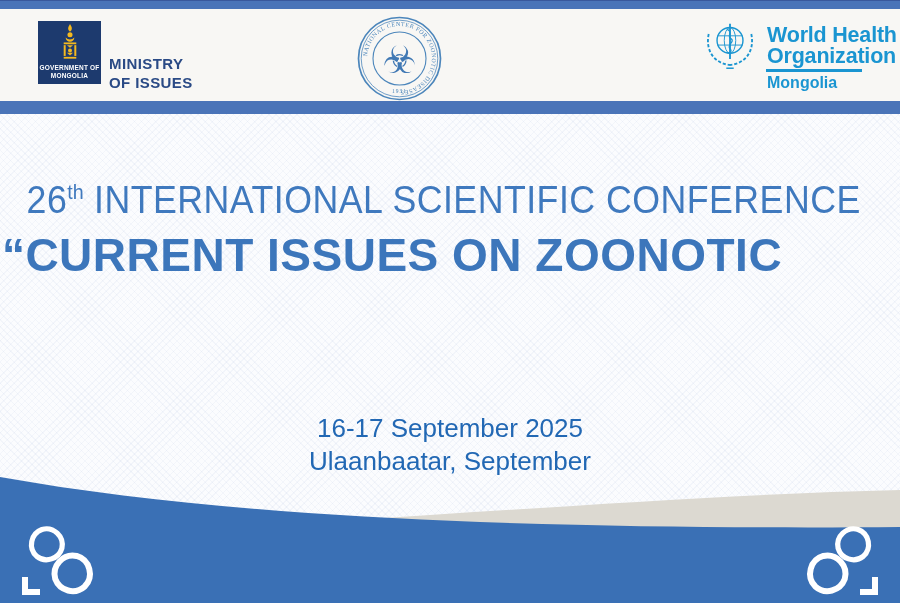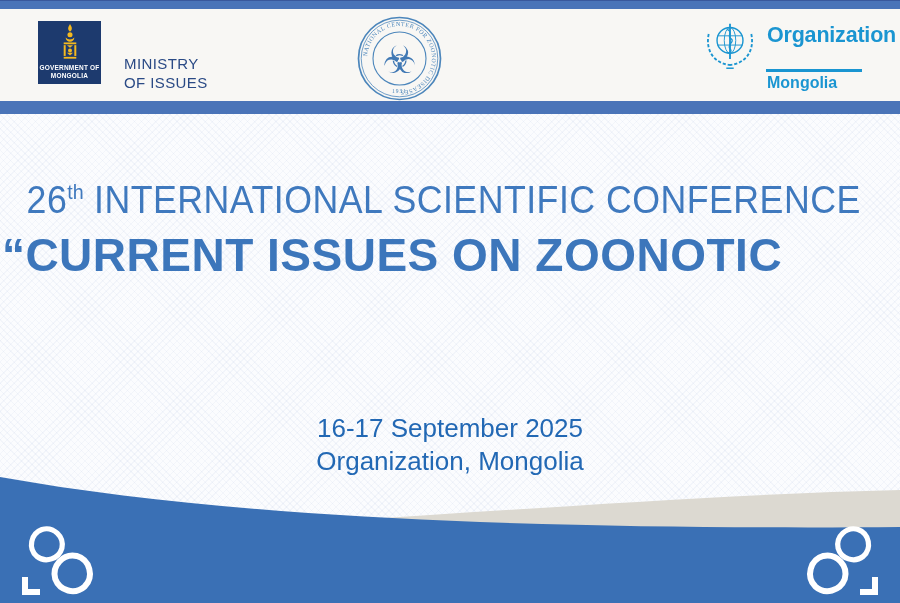--- a/index.html
+++ b/index.html
@@ -18,21 +18,21 @@
     background-color:#fbfcfe;
     background-image:
       repeating-linear-gradient(45deg, rgba(130,155,205,0.07) 0 1px, transparent 1px 5px),
       repeating-linear-gradient(135deg, rgba(130,155,205,0.07) 0 1px, transparent 1px 5px);
   }
   
   .gov-square{position:absolute;left:38px;top:21px;width:63px;height:63px;background:#1d3a6e;}
   .gov-emblem{position:absolute;left:50%;top:3px;transform:translateX(-50%);}
   .gov-square-label{position:absolute;left:0;right:0;bottom:4px;color:#fff;font-weight:bold;
     font-size:6.5px;line-height:8px;text-align:center;letter-spacing:.2px;}
-  .moh-name{position:absolute;left:124px;top:54px;color:#2a4a85;font-weight:normal;
+  .moh-name{position:absolute;left:109px;top:54px;color:#2a4a85;font-weight:bold;
     font-size:15px;line-height:19px;letter-spacing:.4px;}
   
   .nczd-seal{position:absolute;left:357px;top:16px;}
   .seal-circ-text{font-family:"Liberation Serif",serif;font-size:6px;letter-spacing:.55px;fill:#4c86bb;}
   .seal-year{font-family:"Liberation Serif",serif;font-size:5.5px;letter-spacing:1px;fill:#4c86bb;}
   .seal-glyph{font-family:"DejaVu Sans",sans-serif;font-size:38px;fill:#4179b4;}
   .nczd-name{position:absolute;left:424px;top:52px;font-family:"Liberation Serif",serif;}
   .nczd-line1{font-size:14.5px;letter-spacing:1.6px;color:#4c86bb;}
   .nczd-line2{font-size:10px;letter-spacing:1.2px;color:#7ba1c6;margin-top:7px;}
   
@@ -110,36 +110,37 @@
       <ellipse cx="30" cy="21" rx="6.2" ry="14" stroke-width="1"></ellipse>
       <path d="M16.5 16 H43.5 M16.5 26 H43.5" stroke-width="1"></path>
       <path d="M30 3 V41" stroke-width="2"></path>
       <path d="M27 9 C34 12 26 16 31 19 C36 22 26 26 30 30 C33 33 29 35 27 34" stroke-width="1.4"></path>
       <path d="M7 14 C3 33 14 46 30 47.5" stroke-width="2" stroke-dasharray="3.4 2.1"></path>
       <path d="M53 14 C57 33 46 46 30 47.5" stroke-width="2" stroke-dasharray="3.4 2.1"></path>
       <path d="M26 51 L34 51" stroke-width="1.6"></path>
     </g>
   </svg>
   <div class="who-name">
+    <div>World Health</div>
     <div>Organization</div>
   </div>
   <div class="who-line"></div>
   <div class="who-country">Mongolia</div>
 
   <div class="title1">
     <span class="title1-inner"><span>26</span><sup>th</sup><span> INTERNATIONAL SCIENTIFIC CONFERENCE</span></span>
   </div>
 
   <div class="theme">
     <div>“CURRENT ISSUES ON ZOONOTIC</div>
   </div>
 
   <div class="date-block">
     <div>16-17 September 2025</div>
-    <div>Organization, Mongolia</div>
+    <div>Ulaanbaatar, September</div>
   </div>
 
   <svg class="footer-waves" width="900" height="150" viewBox="0 0 900 150" preserveAspectRatio="none">
     <path d="M320 69 C520 57 720 41 900 37 L900 150 L320 150 Z" fill="#dcd9d1"></path>
     <path d="M0 24 C140 49 300 62 480 69 C640 74.5 790 75 900 74 L900 150 L0 150 Z" fill="#3a70b5"></path>
   </svg>
 
   <svg class="ornament left" width="95" height="80" viewBox="0 0 95 80">
     <defs>
       <path id="tq" d="M50 12 A40 40 0 0 0 17 72 A40 40 0 0 0 83 72 A40 40 0 0 0 50 12 Z" fill="none" stroke="#ffffff" stroke-width="13"></path>

